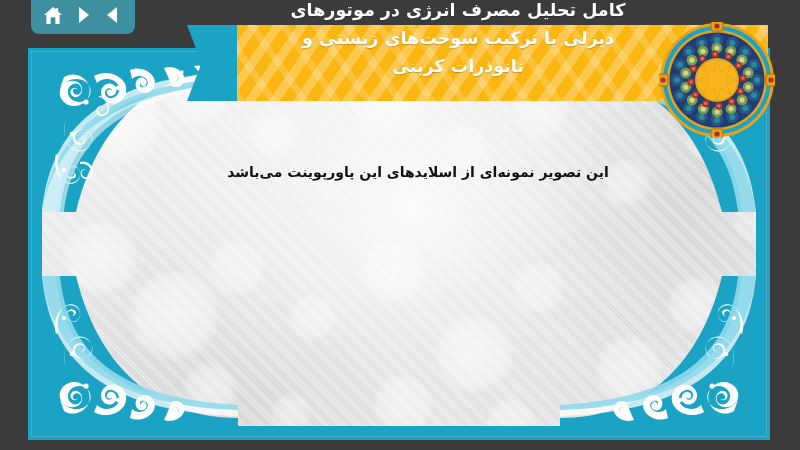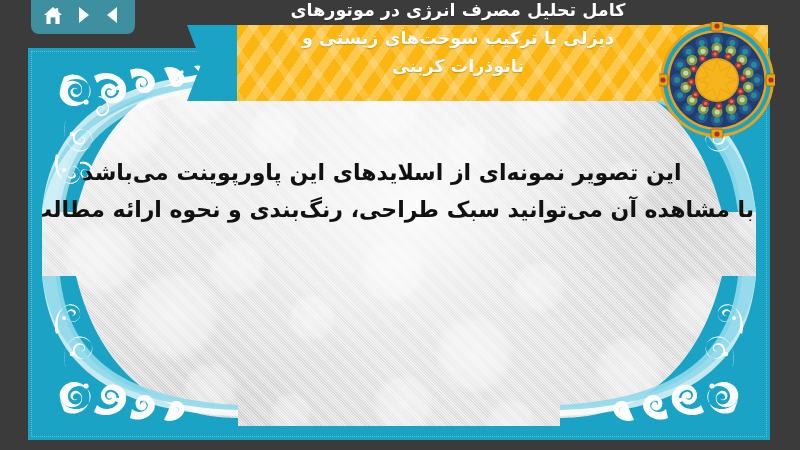--- a/index.html
+++ b/index.html
@@ -142,23 +142,23 @@
   }
   #medallion svg { width: 100%; height: 100%; display: block; }
 
   
   #body-text {
     position: absolute;
     left: 40px;
     top: 92px;
     width: 672px;
     direction: rtl;
-    text-align: left;
+    text-align: center;
     color: #111111;
-    font-size: 22px;
+    font-size: 14px;
     line-height: 37px;
     font-weight: 700;
   }
   .body-line { white-space: nowrap; }
 
   
   #nav-panel {
     position: absolute;
     left: 31px;
     top: -12px;
@@ -301,21 +301,20 @@
             <circle cx="76" cy="26" r="2.2"></circle>
             <circle cx="108" cy="16" r="1.9"></circle>
             <circle cx="30" cy="72" r="2.3"></circle>
             <circle cx="22" cy="108" r="2"></circle>
           </g>
         </svg>
       </div>
 
       <div id="body-text">
         <div class="body-line">این تصویر نمونه‌ای از اسلایدهای این پاورپوینت می‌باشد</div>
-        <div class="body-line">با مشاهده آن می‌توانید سبک طراحی، رنگ‌بندی و نحوه ارائه مطالب را بررسی نمایید</div>
       </div>
 
     </div>
   </div>
 
   <div id="banner-tail"></div>
   <div id="title-banner"></div>
   <div id="title-text">کامل تحلیل مصرف انرژی در موتورهای
 دیزلی با ترکیب سوخت‌های زیستی و
 نانوذرات کربنی</div>

